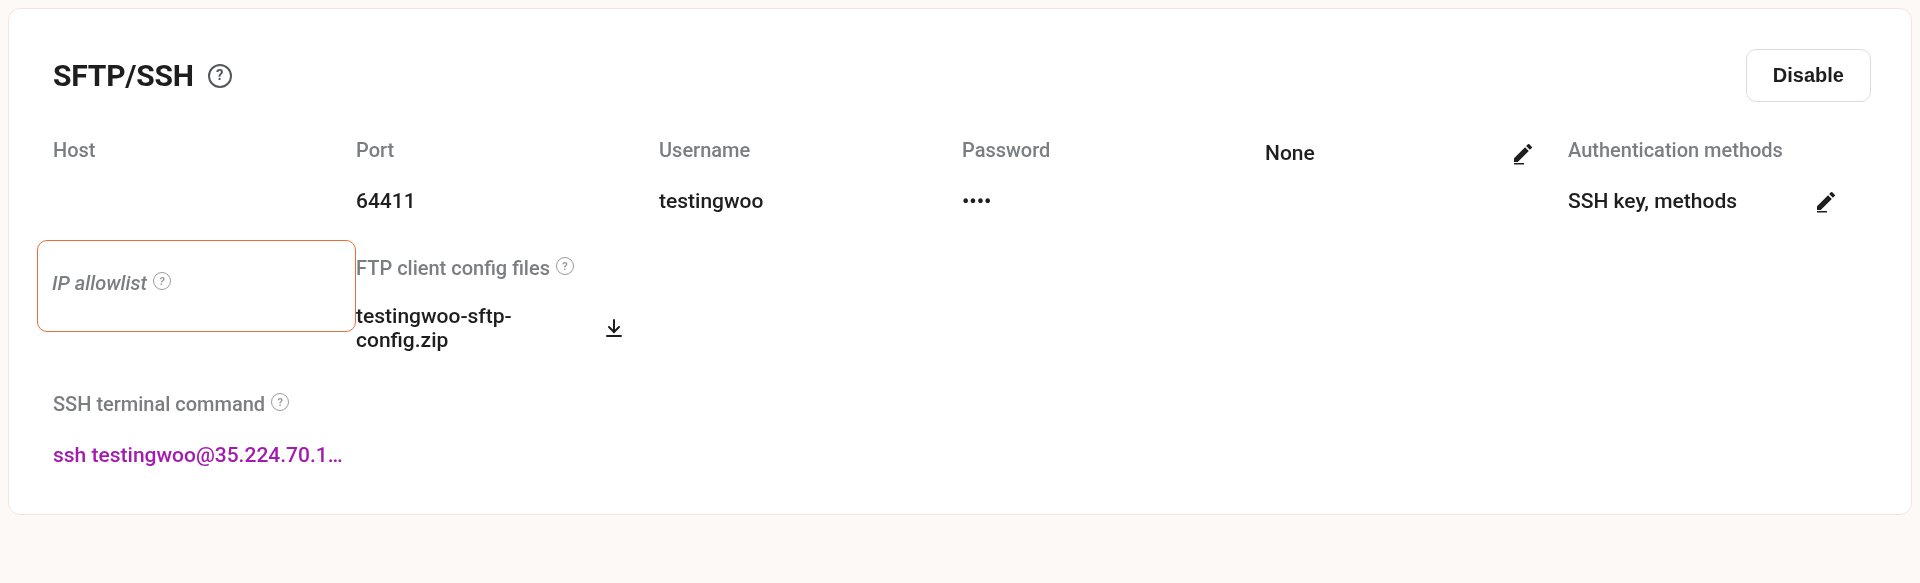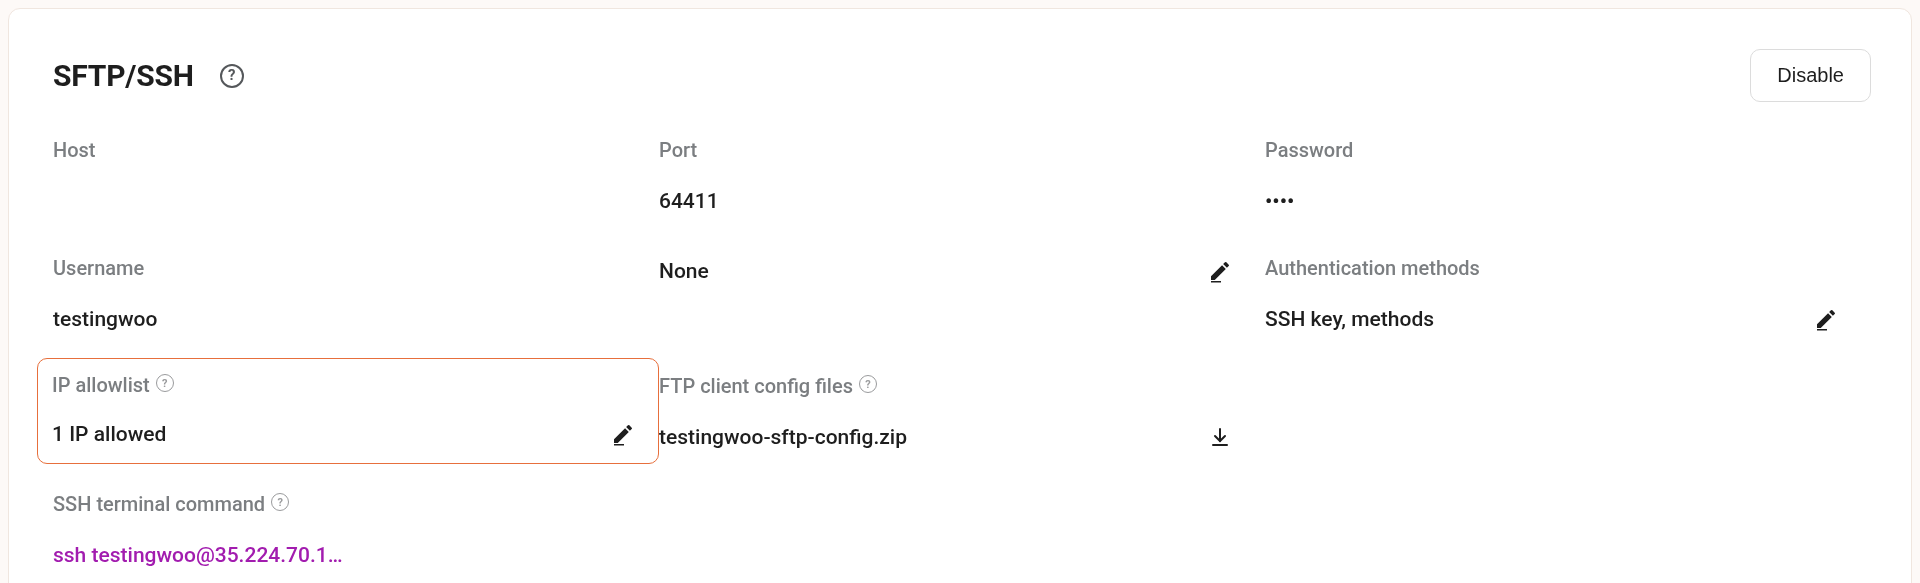--- a/index.html
+++ b/index.html
@@ -21,21 +21,21 @@
   }
   .card-header {
     display: flex;
     align-items: center;
     justify-content: space-between;
     margin-bottom: 36px;
   }
   .card-title-wrap {
     display: flex;
     align-items: center;
-    gap: 26px;
+    gap: 14px;
   }
   .card-title {
     font-size: 30px;
     font-weight: 700;
     letter-spacing: -0.2px;
   }
   .help-icon {
     display: inline-flex;
     align-items: center;
     justify-content: center;
@@ -58,28 +58,28 @@
     margin-left: 6px;
     position: relative;
     top: -2px;
   }
   .disable-btn {
     background: #fff;
     border: 1px solid #dcdcdc;
     border-radius: 10px;
     padding: 14px 26px;
     font-size: 20px;
-    font-weight: 400;
+    font-weight: 700;
     color: #1e1e1e;
     cursor: pointer;
   }
 
   .grid {
     display: grid;
-    grid-template-columns: repeat(3, 1fr);
+    grid-template-columns: repeat(6, 1fr);
     column-gap: 0;
     row-gap: 40px;
   }
   .cell {
     padding: 0 8px 0 0;
   }
   .field-label {
     color: #7b7e81;
     font-size: 20px;
     font-weight: 500;
@@ -111,21 +111,22 @@
   .edit-icon svg, .download-icon svg {
     width: 24px;
     height: 24px;
   }
 
   .highlight-box {
     position: relative;
     border: 1.5px solid #e76f3c;
     border-radius: 10px;
     margin: -16px -8px -16px -16px;
-    padding: 14px 22px 14px 14px;
+    padding: 30px 22px 14px 14px;
+    font-style: italic;
   }
   .highlight-box .field-label { margin-bottom: 22px; }
   .highlight-box .field-value-row { padding-right: 0; }
 
   .ssh-row {
     margin-top: 40px;
   }
   .ssh-row .field-value-row { padding-right: 0; }
   .ssh-value {
     font-size: 21px;
@@ -157,30 +158,30 @@
     </div>
 
     <div class="cell">
       <div class="field-label">Port</div>
       <div class="field-value-row">
         <div class="field-value">64411</div>
       </div>
     </div>
 
     <div class="cell">
+      <div class="field-label">Username</div>
+      <div class="field-value-row">
+        <div class="field-value">testingwoo</div>
+      </div>
+    </div>
+
+    <div class="cell">
       <div class="field-label">Password</div>
       <div class="field-value-row">
         <div class="field-value">••••</div>
-      </div>
-    </div>
-
-    <div class="cell">
-      <div class="field-label">Username</div>
-      <div class="field-value-row">
-        <div class="field-value">testingwoo</div>
       </div>
     </div>
 
     <div class="cell">
       <div class="field-value-row">
         <div class="field-value">None</div>
         <span class="edit-icon">
           <svg viewBox="0 0 24 24" fill="currentColor">
               <path d="M3 17.25V21h3.75L17.81 9.94l-3.75-3.75L3 17.25zM20.71 7.04a1 1 0 0 0 0-1.41l-2.34-2.34a1 1 0 0 0-1.41 0l-1.83 1.83 3.75 3.75 1.83-1.83z"></path>
               <rect x="3" y="22" width="10" height="1.5"></rect>
@@ -200,29 +201,20 @@
             </svg>
         </span>
       </div>
     </div>
 
     <div class="cell">
       <div class="highlight-box">
         <div class="field-label">
           <span>IP allowlist</span>
           <span class="help-icon small">?</span>
-        </div>
-        <div class="field-value-row">
-          <div class="field-value">1 IP allowed</div>
-          <span class="edit-icon">
-            <svg viewBox="0 0 24 24" fill="currentColor">
-                <path d="M3 17.25V21h3.75L17.81 9.94l-3.75-3.75L3 17.25zM20.71 7.04a1 1 0 0 0 0-1.41l-2.34-2.34a1 1 0 0 0-1.41 0l-1.83 1.83 3.75 3.75 1.83-1.83z"></path>
-                <rect x="3" y="22" width="10" height="1.5"></rect>
-              </svg>
-          </span>
         </div>
       </div>
     </div>
 
     <div class="cell">
       <div class="field-label">
         <span>FTP client config files</span>
         <span class="help-icon small">?</span>
       </div>
       <div class="field-value-row">

